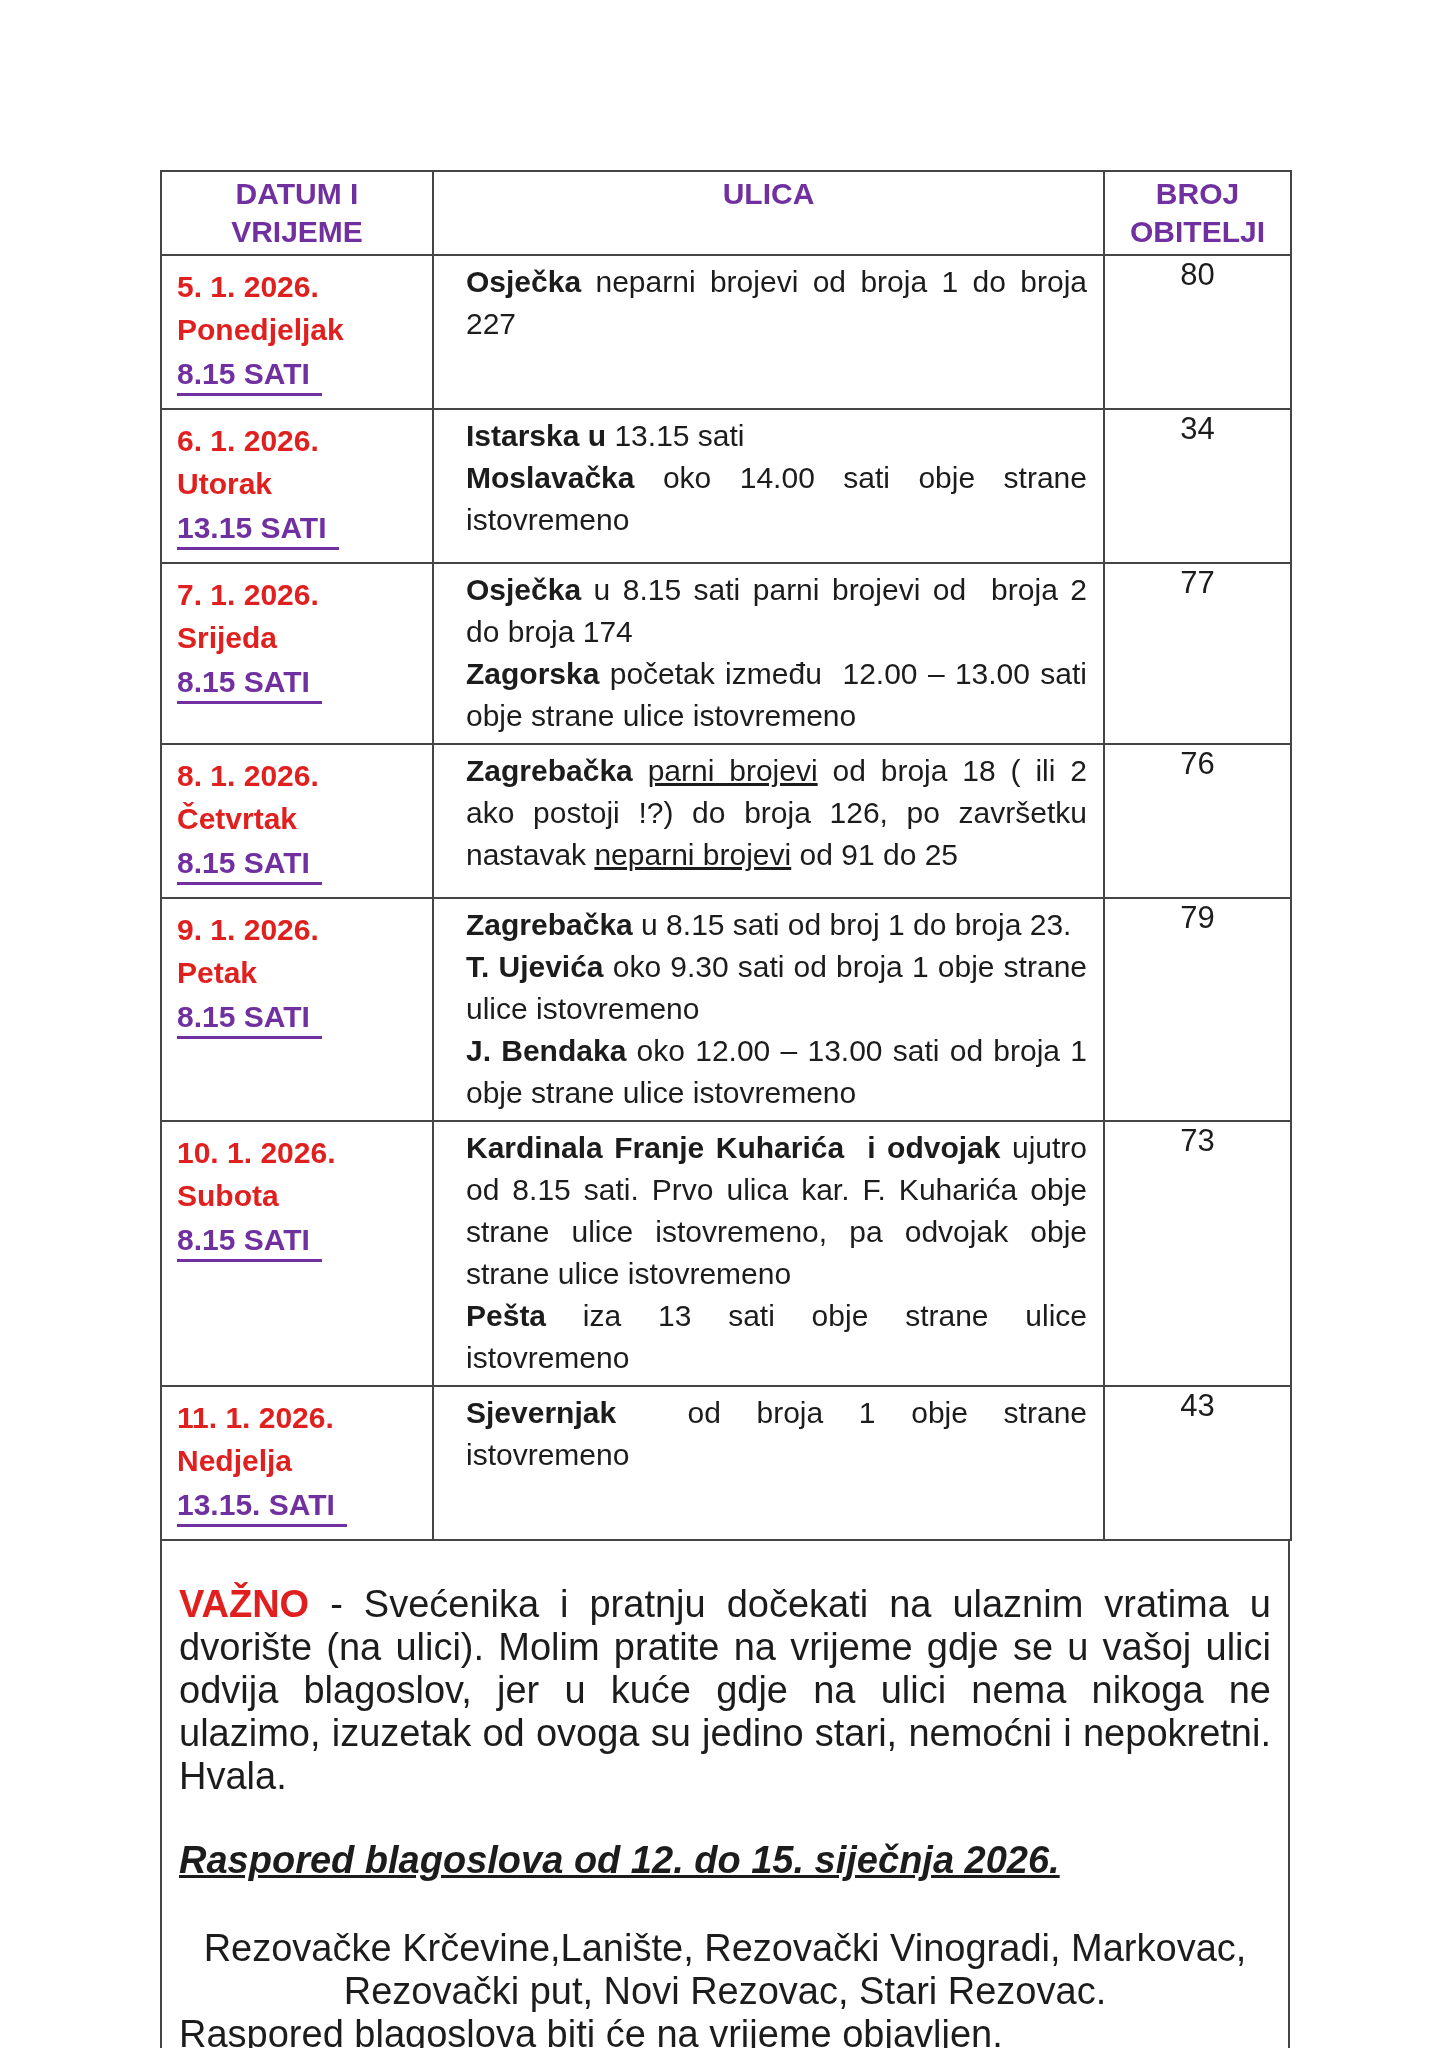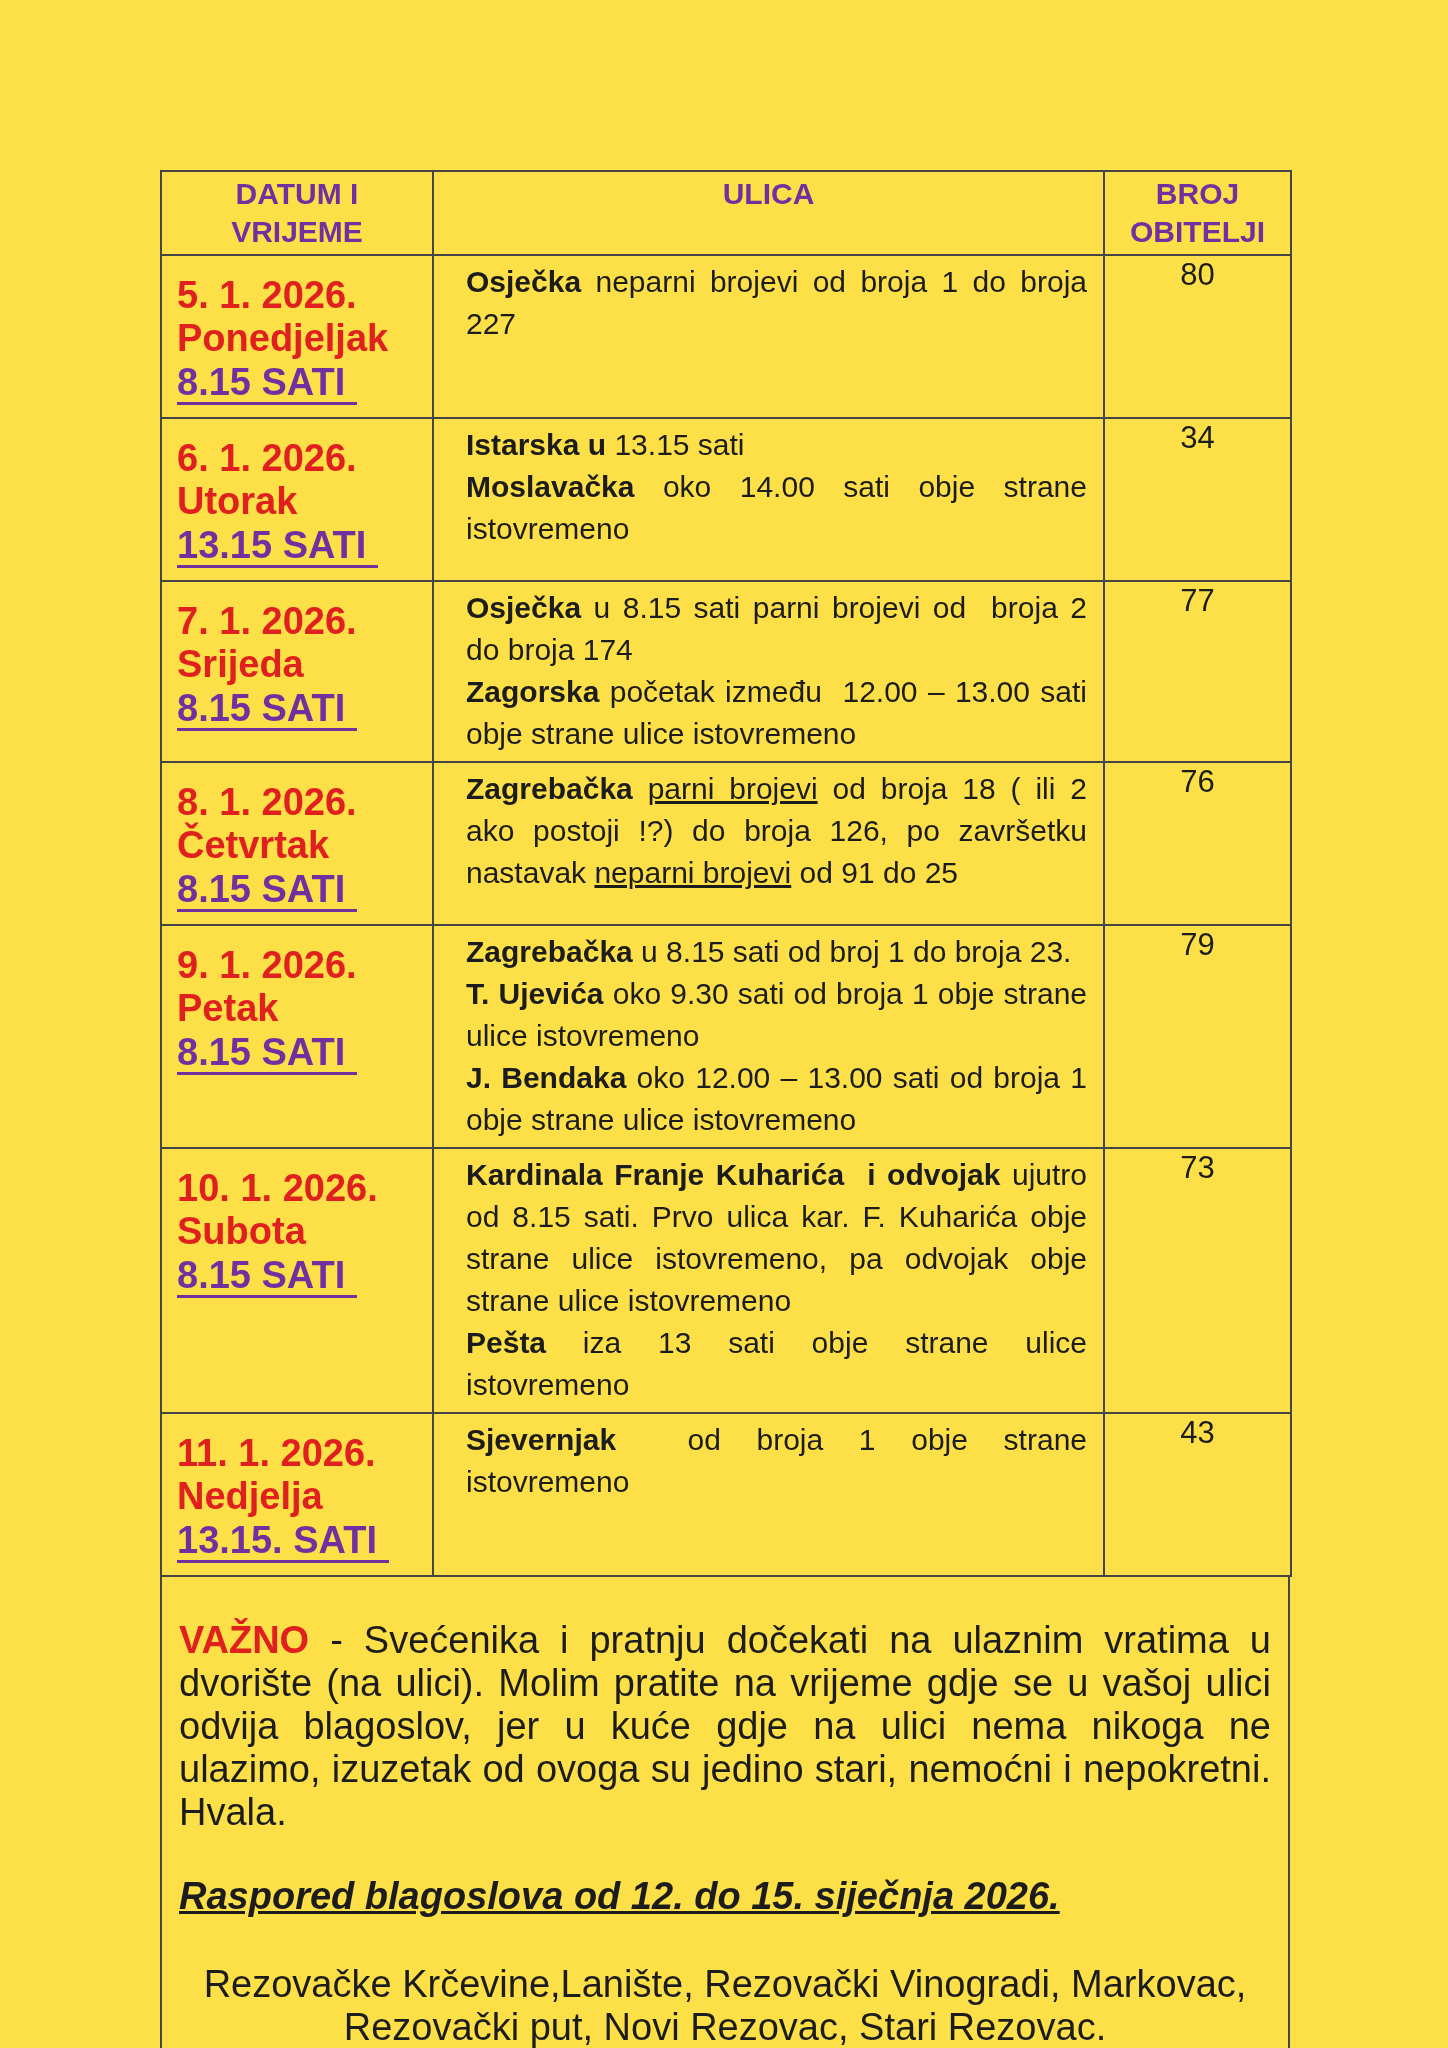--- a/index.html
+++ b/index.html
@@ -1,19 +1,19 @@
 <!DOCTYPE html>
 <html><head>
 <meta charset="utf-8">
 <style>
   html,body{margin:0;padding:0;background:#e9e9e9;}
   .page{
     position:relative;
     width:1448px;height:2048px;
-    background:#fde047;
+    background:#ffffff;
     font-family:"Liberation Sans",sans-serif;
     color:#1c1c1c;
     overflow:hidden;
   }
   .content{
     position:absolute;left:160px;top:170px;width:1130px;
   }
   table.schedule{
     border-collapse:collapse;
     width:1130px;
@@ -30,22 +30,22 @@
   table.schedule th{
     color:#7030a0;
     font-size:30px;
     line-height:38px;
     font-weight:bold;
     text-align:center;
     padding:3px 4px 3px 4px;
     height:76px;
   }
   td.c-date{
-    padding:18px 8px 12px 15px;
-    font-size:38px;
+    padding:9px 8px 12px 15px;
+    font-size:30px;
     line-height:43px;
   }
   .date-line{color:#e0201f;font-weight:bold;}
   .time-line{margin-top:1px;}
   .time{
     color:#7030a0;font-weight:bold;
     display:inline-block;
     border-bottom:3px solid #7030a0;
     padding-right:12px;
     line-height:39px;

